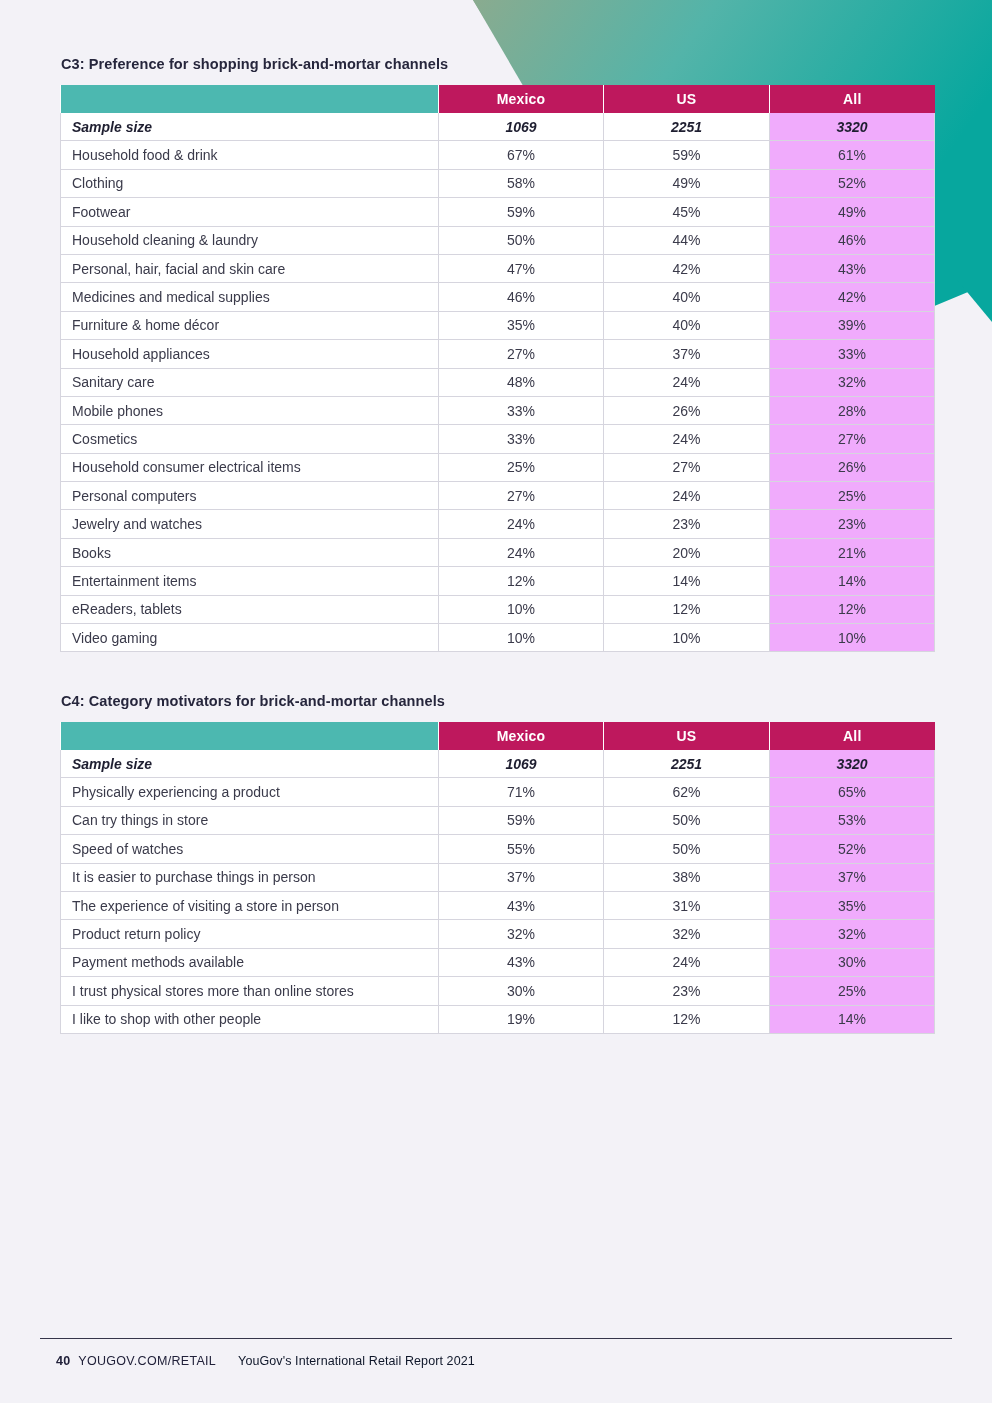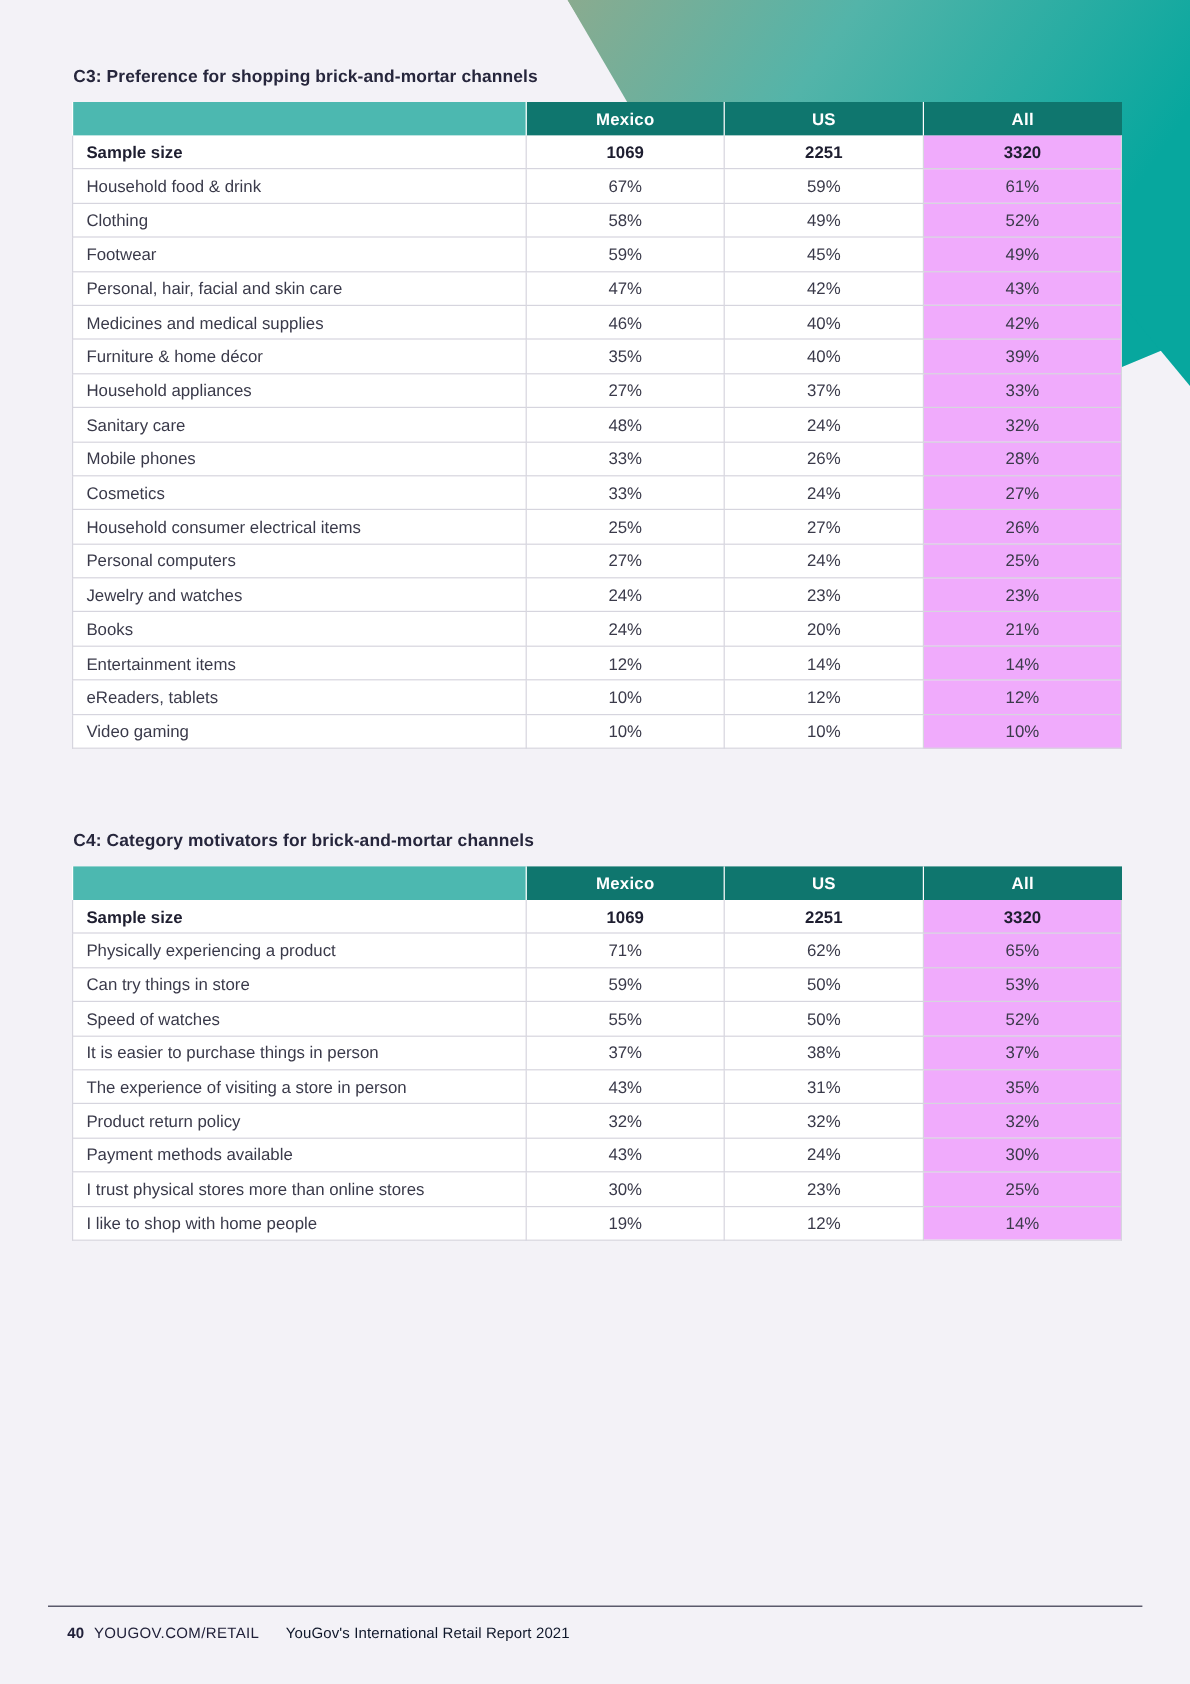--- a/index.html
+++ b/index.html
@@ -58,21 +58,21 @@
     background: #ffffff;
     box-shadow: 0 0 0 0 transparent;
   }
 
   table.data-table col.c-label { width: 378px; }
   table.data-table col.c-mex   { width: 165px; }
   table.data-table col.c-us    { width: 166px; }
   table.data-table col.c-all   { width: 165px; }
 
   thead th {
-    background: #0f766e;
+    background: #be185d;
     color: #ffffff;
     font-size: 14px;
     font-weight: bold;
     height: 28px;
     padding: 0;
     text-align: center;
     border: none;
     letter-spacing: 0.2px;
   }
   thead th.head-blank {
@@ -100,20 +100,21 @@
   tbody td.num {
     text-align: center;
   }
   tbody td.all-col {
     background: #f0abfc;
   }
   tbody tr.sample-row td {
     font-weight: bold;
     color: #1e1e30;
     border-bottom: 1px solid #d6d5de;
+    font-style: italic;
   }
   tbody tr.sample-row td:first-child {
     border-top: none;
   }
 
   
   .footer {
     position: absolute;
     left: 40px;
     right: 40px;
@@ -205,20 +206,26 @@
           <td class="num">49%</td>
           <td class="num all-col">52%</td>
         </tr>
         <tr>
           <td>Footwear</td>
           <td class="num">59%</td>
           <td class="num">45%</td>
           <td class="num all-col">49%</td>
         </tr>
         <tr>
+          <td>Household cleaning &amp; laundry</td>
+          <td class="num">50%</td>
+          <td class="num">44%</td>
+          <td class="num all-col">46%</td>
+        </tr>
+        <tr>
           <td>Personal, hair, facial and skin care</td>
           <td class="num">47%</td>
           <td class="num">42%</td>
           <td class="num all-col">43%</td>
         </tr>
         <tr>
           <td>Medicines and medical supplies</td>
           <td class="num">46%</td>
           <td class="num">40%</td>
           <td class="num all-col">42%</td>
@@ -366,21 +373,21 @@
           <td class="num">24%</td>
           <td class="num all-col">30%</td>
         </tr>
         <tr>
           <td>I trust physical stores more than online stores</td>
           <td class="num">30%</td>
           <td class="num">23%</td>
           <td class="num all-col">25%</td>
         </tr>
         <tr>
-          <td>I like to shop with home people</td>
+          <td>I like to shop with other people</td>
           <td class="num">19%</td>
           <td class="num">12%</td>
           <td class="num all-col">14%</td>
         </tr>
       </tbody>
     </table>
   </div>
 </div>
 
 <div class="footer">

